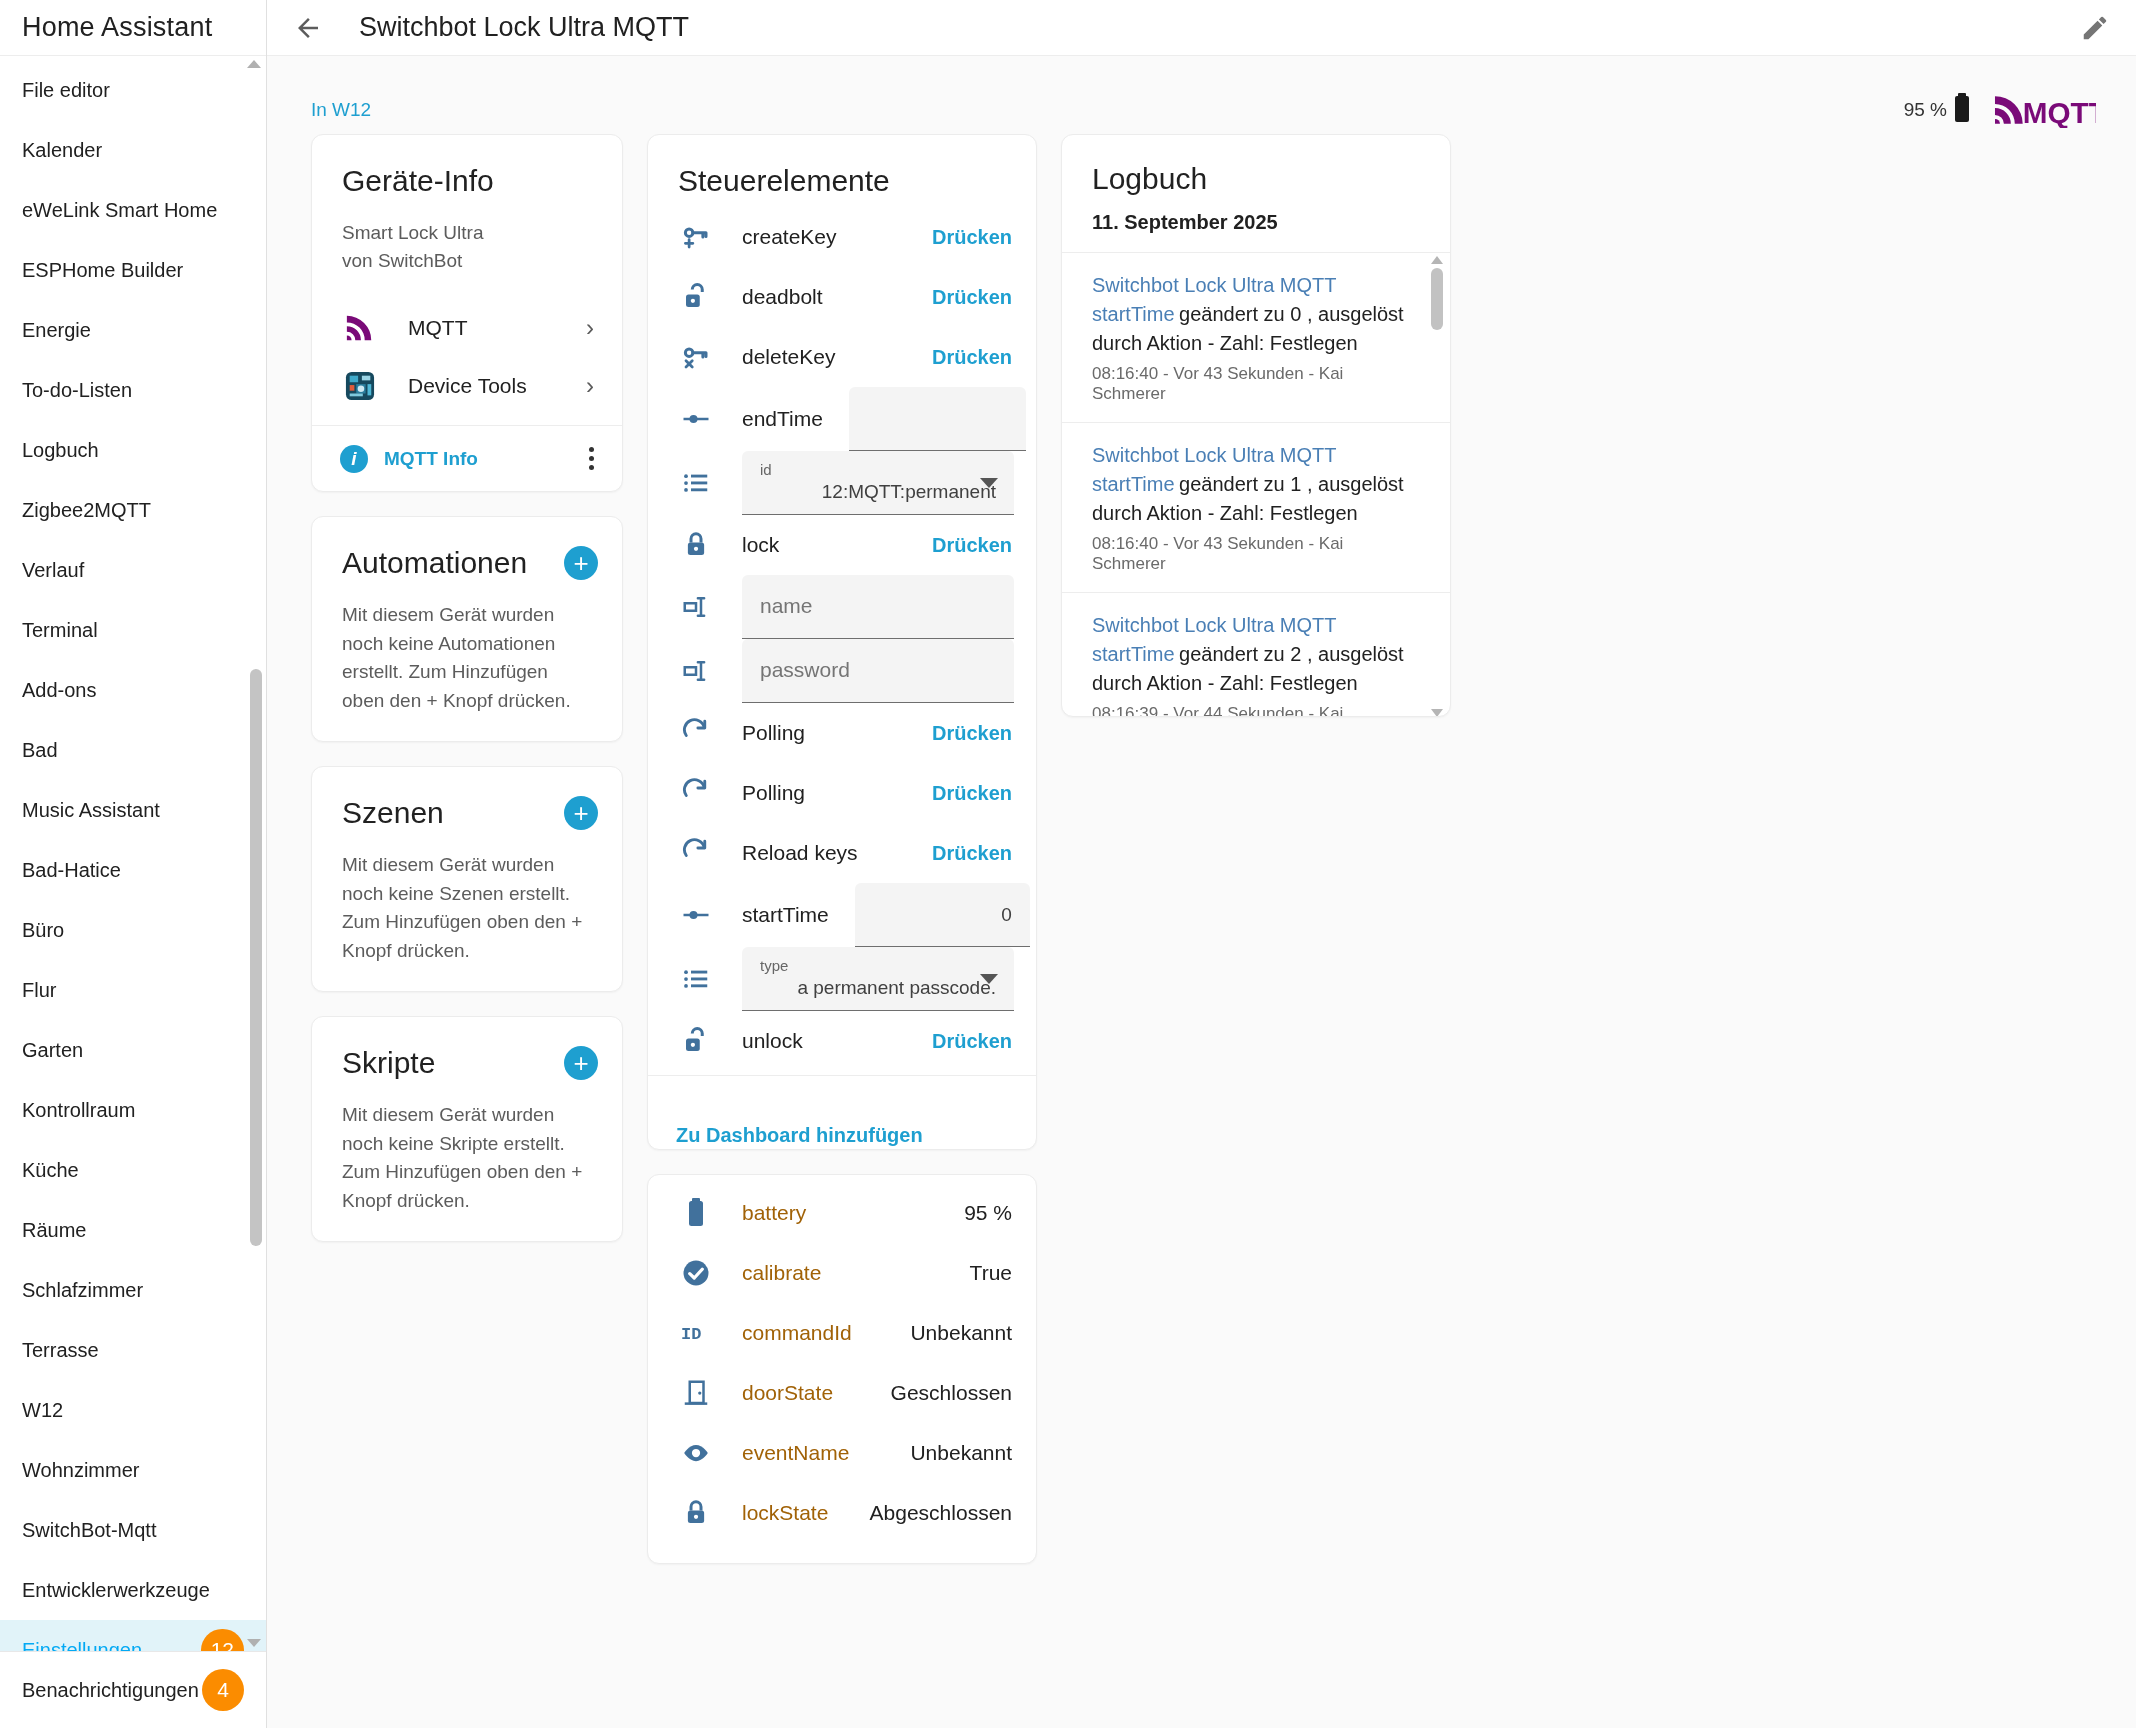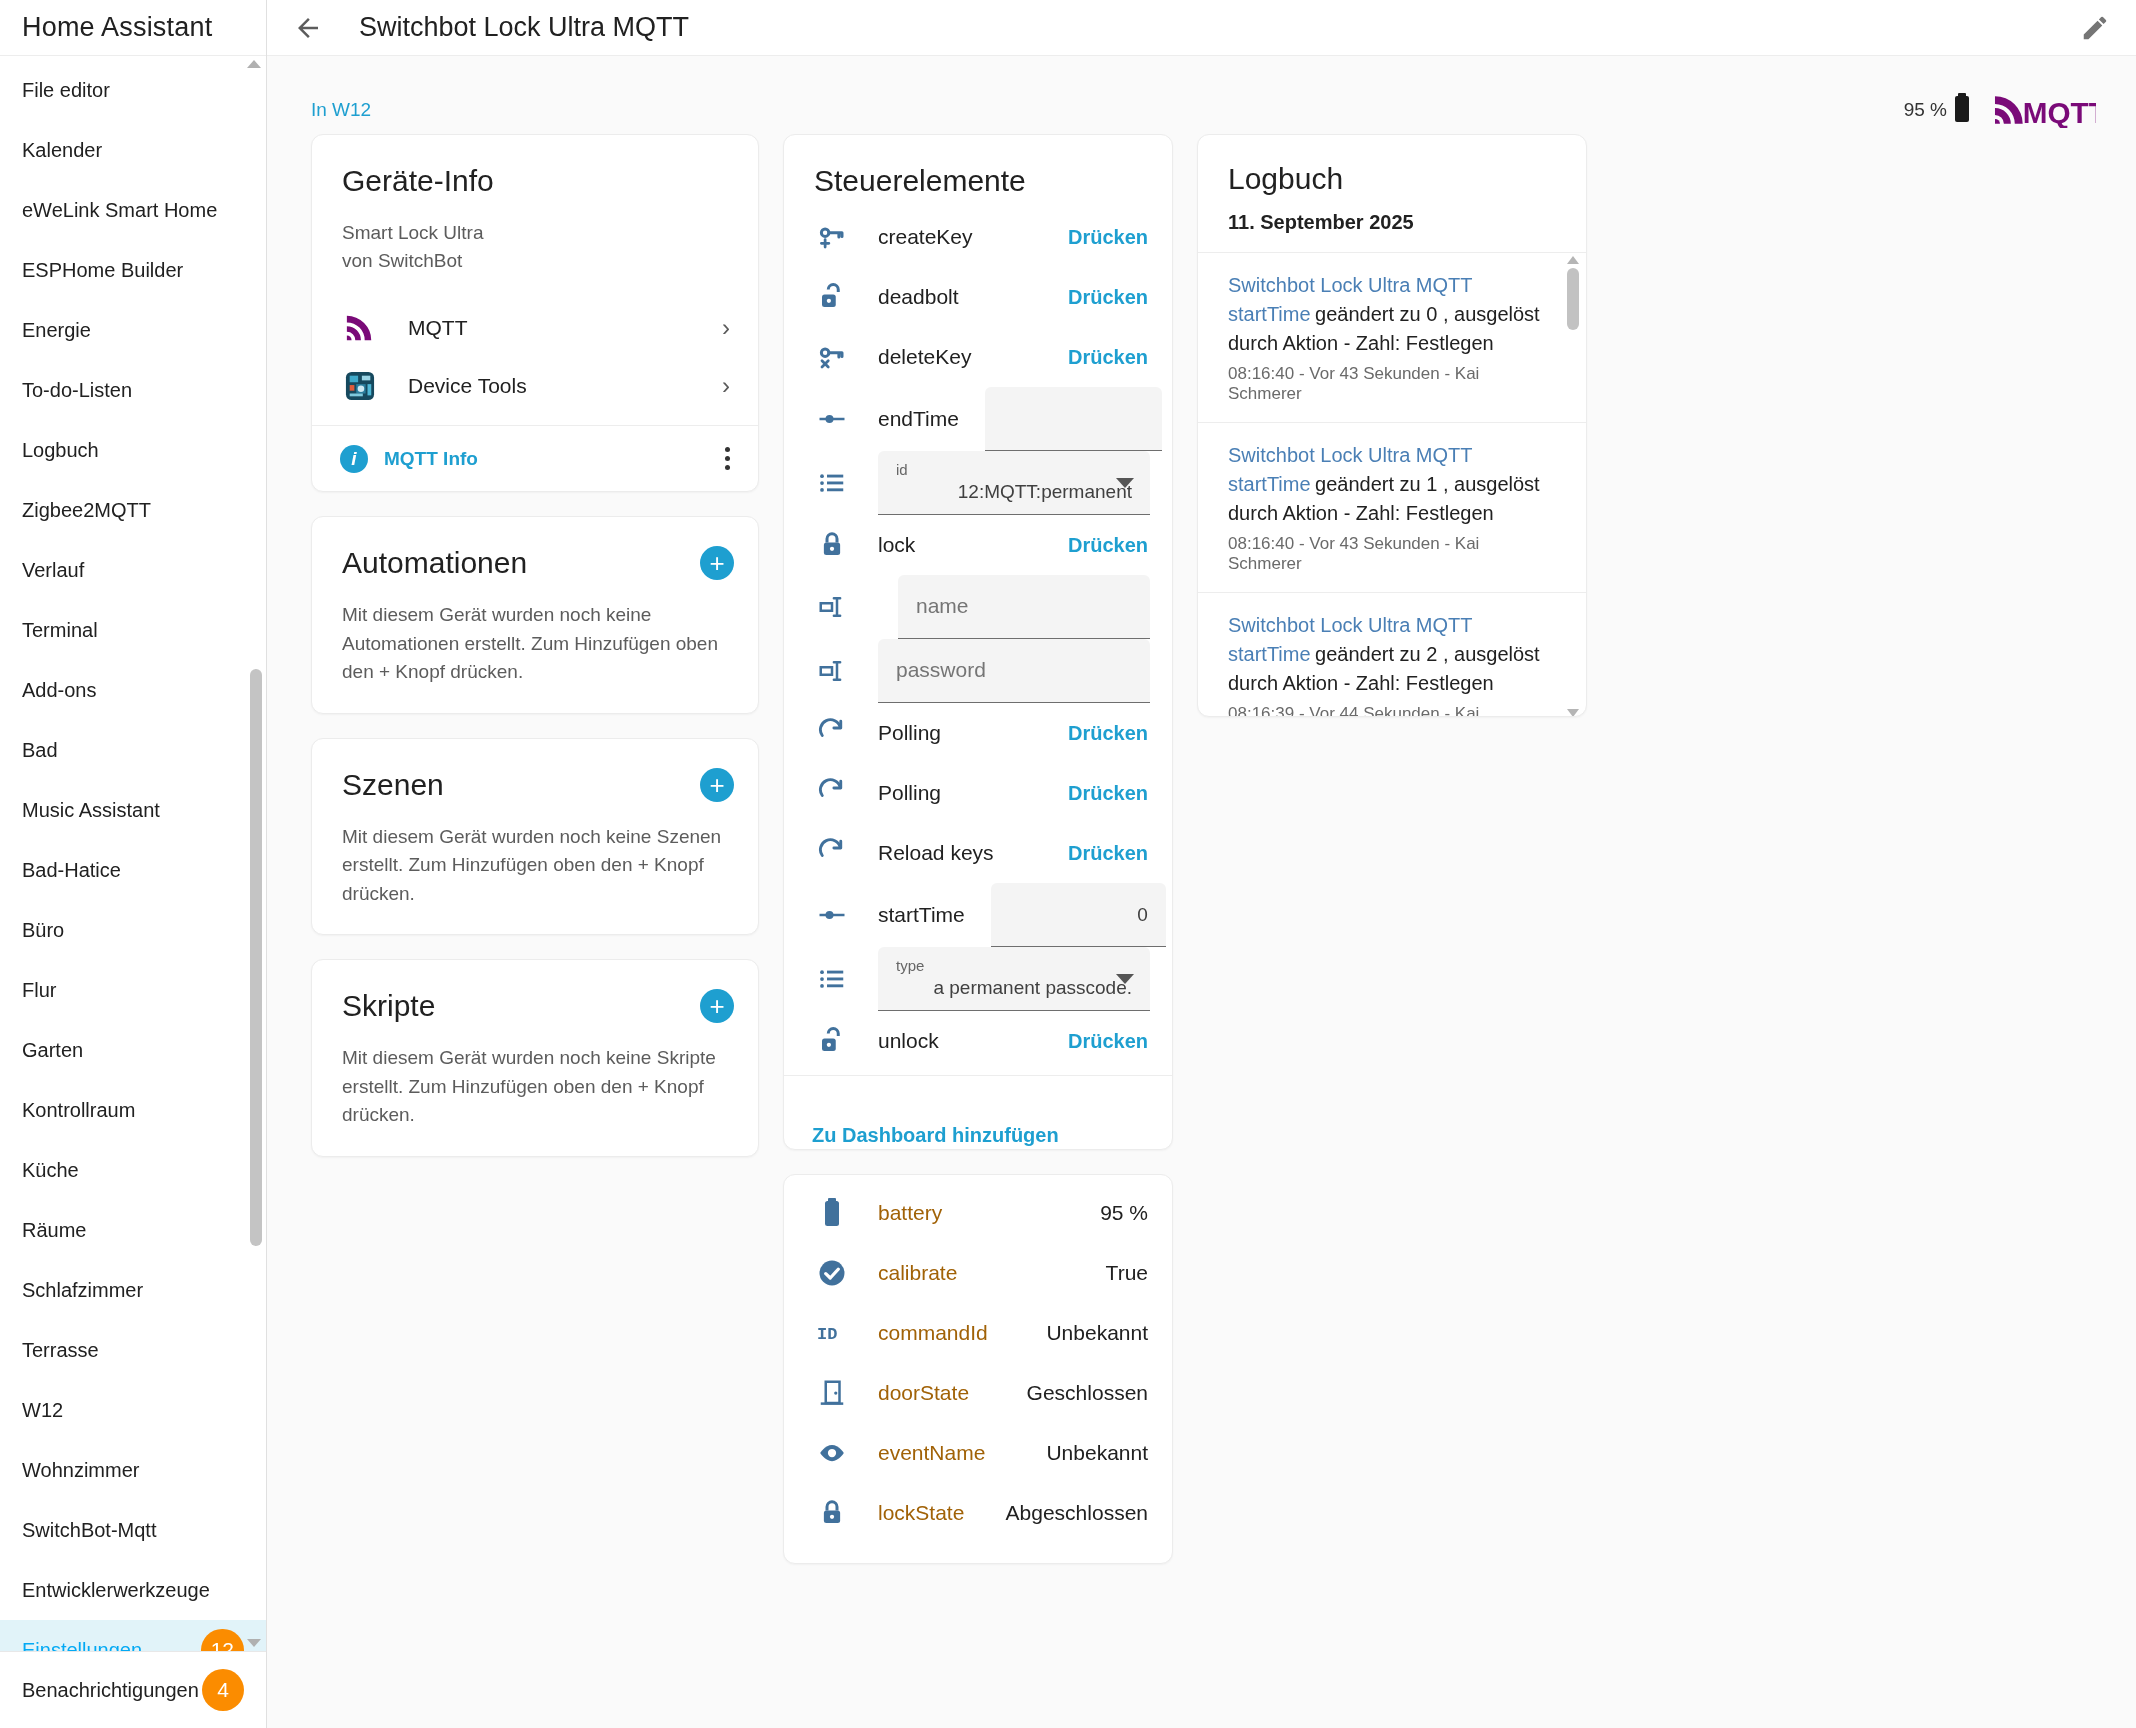--- a/index.html
+++ b/index.html
@@ -78,21 +78,21 @@
     display: flex; align-items: center;
     padding: 36px 40px 6px 44px;
   }
   .area-link { color: #1e9fd0; font-size: 19px; cursor: pointer; }
   .metarow .spacer { flex: 1 1 auto; }
   .batt-pct { font-size: 19px; color: #333; margin-right: 6px; }
   .mqtt-logo { margin-left: 22px; display: flex; align-items: center; }
 
   .columns { display: flex; gap: 24px; padding: 0 40px 0 44px; align-items: flex-start; }
   .col { display: flex; flex-direction: column; gap: 24px; }
-  .col-left   { width: 448px; }
+  .col-left   { width: 312px; }
   .col-mid    { width: 390px; }
   .col-right  { width: 390px; }
 
   .card {
     background: #ffffff; border: 1px solid #ececec;
     border-radius: 12px; box-shadow: 0 1px 2px rgba(0,0,0,.04);
     overflow: hidden;
   }
   .card-title {
     font-size: 30px; font-weight: 400; color: #212121;
@@ -507,21 +507,21 @@
                   <svg width="30" height="30" viewBox="0 0 24 24">
                       <path d="M8 10V7a4 4 0 018 0v3" fill="none" stroke="#41719c" stroke-width="2.4"></path>
                       <rect x="5.5" y="10" width="13" height="10" rx="2" fill="#41719c"></rect>
                       <circle cx="12" cy="15" r="1.7" fill="#fff"></circle>
                     </svg>
                 </span>
                 <span class="ctrl-lb">lock</span>
                 <span class="press">Drücken</span>
               </div>
 
-              <div class="ctrl-row has-field" style="padding-left:28px;gap:20px;">
+              <div class="ctrl-row has-field" style="padding-left:28px;">
                 <span class="ctrl-ic">
                   <svg width="30" height="30" viewBox="0 0 24 24">
                       <rect x="3" y="9" width="9" height="6" fill="none" stroke="#41719c" stroke-width="2"></rect>
                       <path d="M16 5v14M13.5 5h5M13.5 19h5" stroke="#41719c" stroke-width="2" stroke-linecap="round"></path>
                     </svg>
                 </span>
                 <span class="field-wrap">
                   <span class="mdfield w-full">
                     <span class="fph">name</span>
                   </span>

